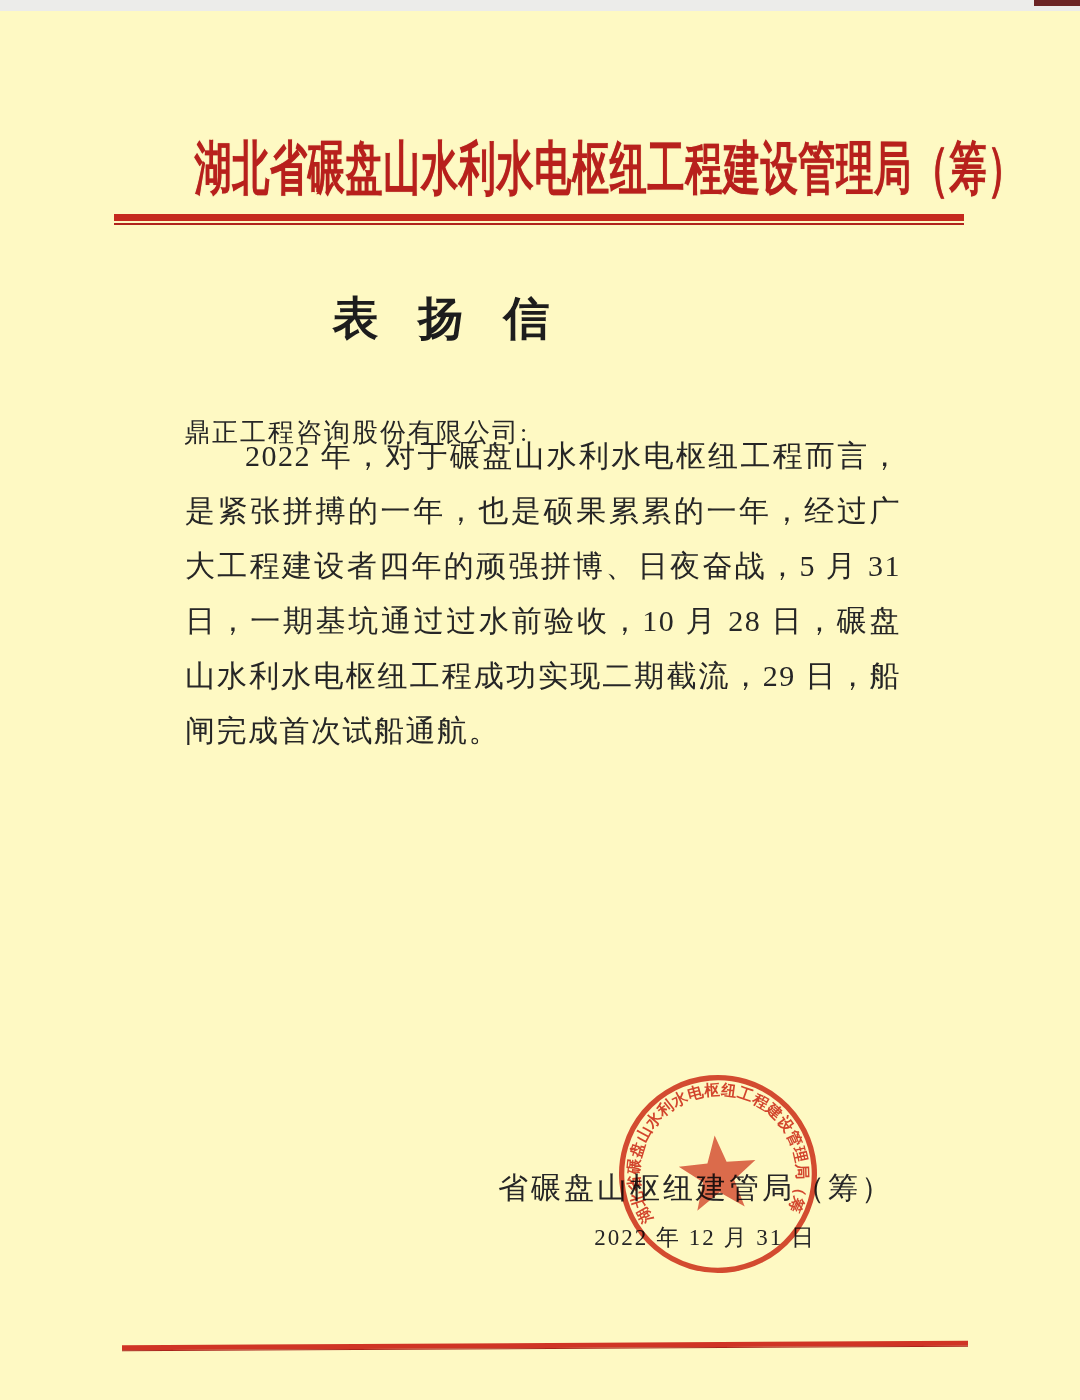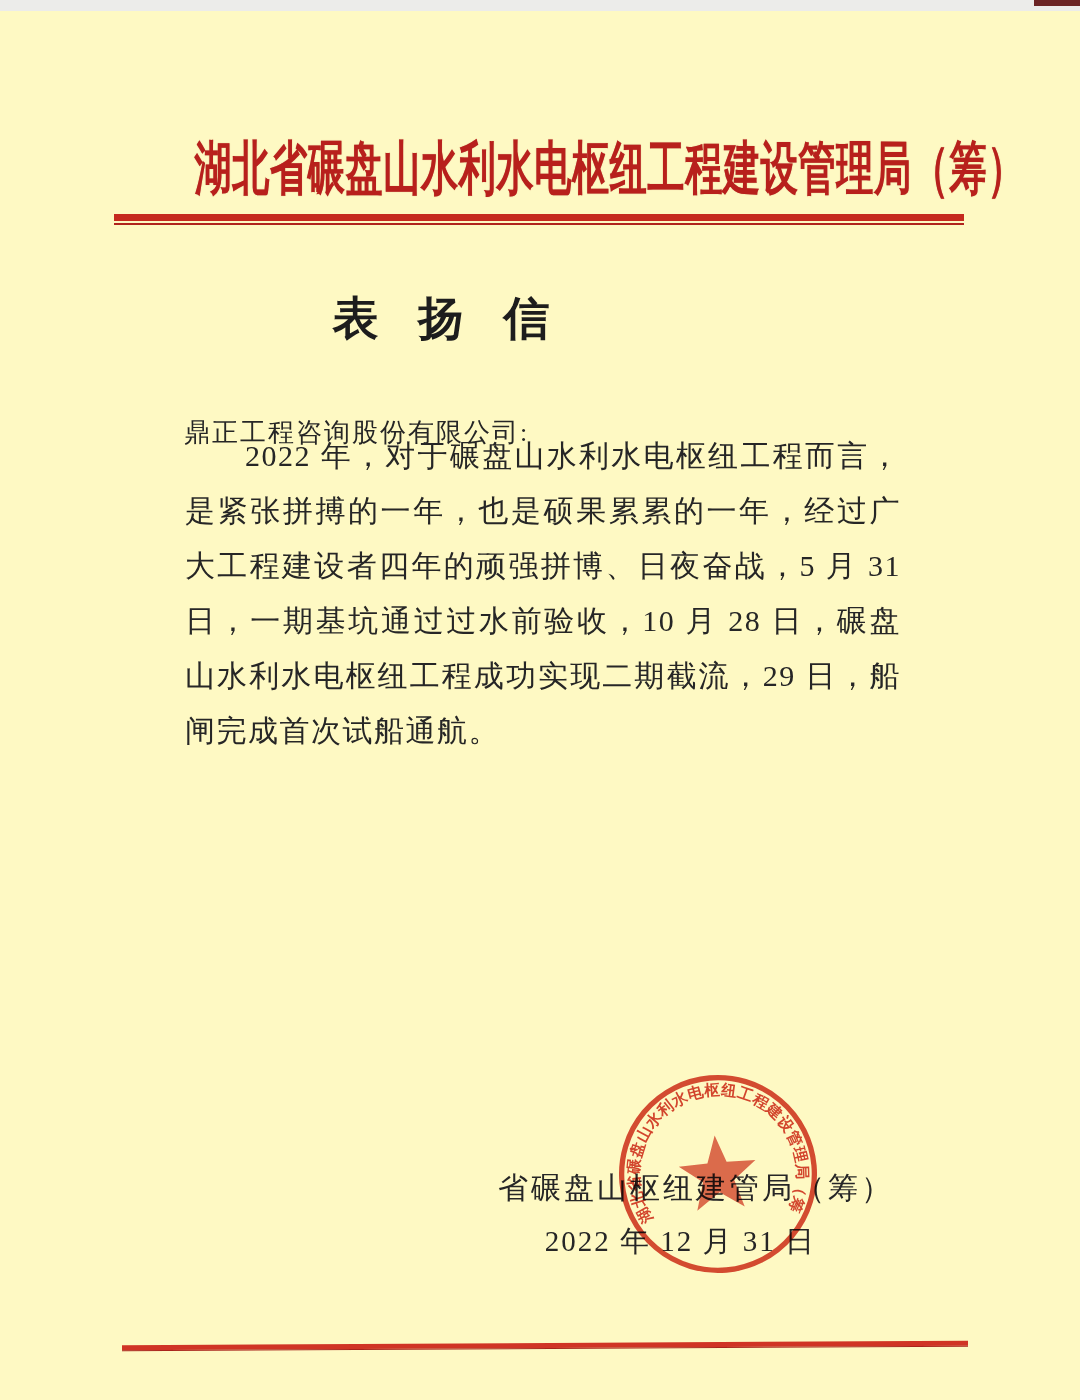--- a/index.html
+++ b/index.html
@@ -43,21 +43,21 @@
     color:#262626;font-size:30px;line-height:55px;
     text-align:justify;letter-spacing:1.5px;
   }
   .body-text p{margin:7px;text-indent:2em;}
   .signature-org{
     position:absolute;top:1168px;right:186px;
     color:#262626;font-size:30px;letter-spacing:3px;white-space:nowrap;
   }
   .signature-date{
     position:absolute;top:1222px;right:264px;
-    color:#262626;font-size:29px;letter-spacing:2px;white-space:nowrap;
+    color:#262626;font-size:23px;letter-spacing:2px;white-space:nowrap;
   }
   .stamp{
     position:absolute;left:612px;top:1068px;width:212px;height:212px;
     transform:rotate(-5deg);
     opacity:.9;mix-blend-mode:multiply;
     pointer-events:none;
   }
   .rule-bottom{
     position:absolute;left:122px;top:1343px;width:846px;
     transform:rotate(-0.3deg);

